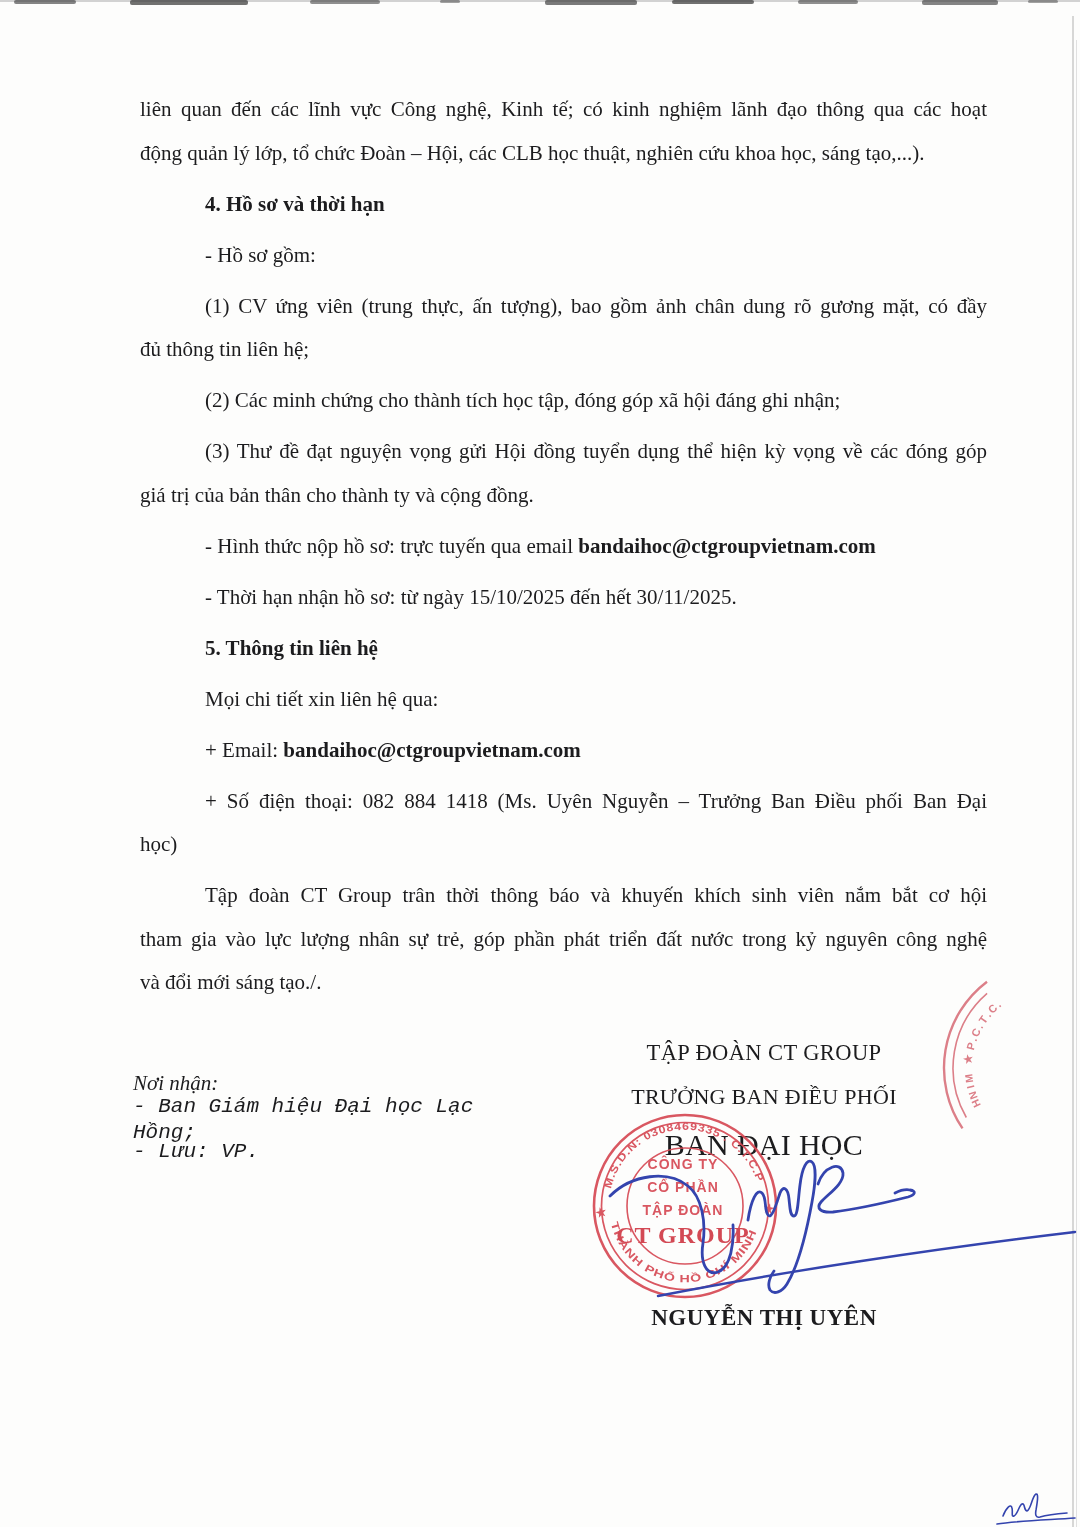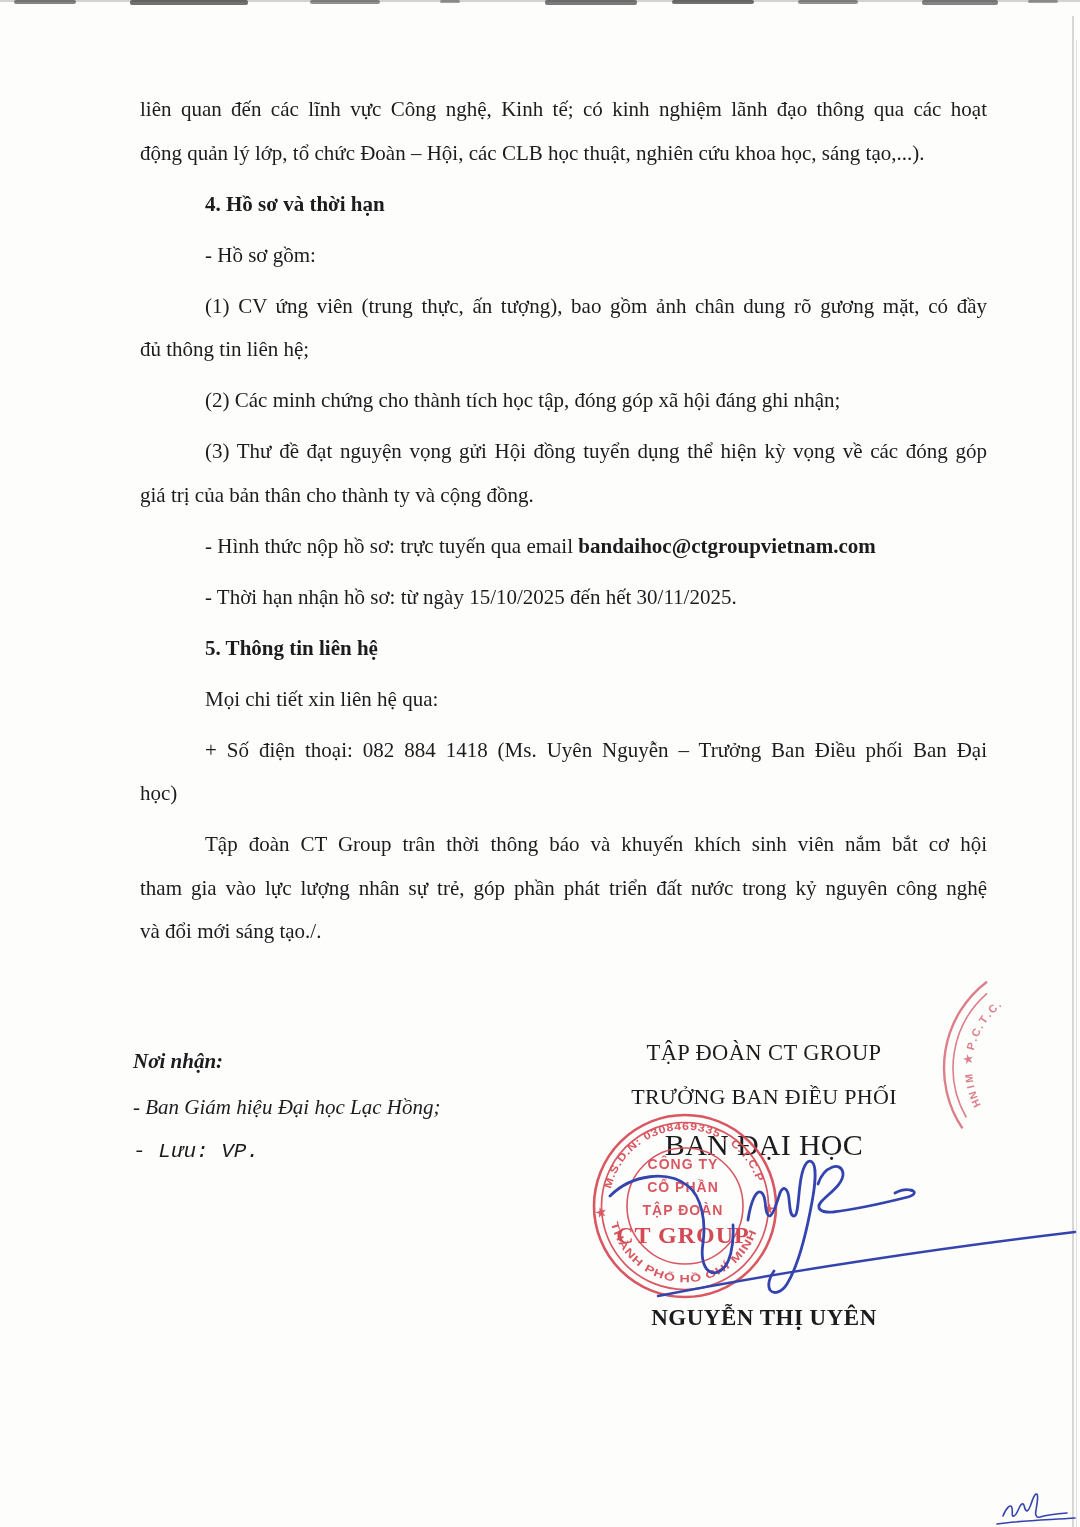--- a/index.html
+++ b/index.html
@@ -12,21 +12,21 @@
   
   .body-text{position:absolute;left:140px;top:88px;width:847px;}
   .para{margin:7.5px 0 0 0;}
   .para:first-child{margin-top:0;}
   .line{font-size:21px;line-height:43.5px;text-align:left;}
   .line.stretch{text-align:justify;text-align-last:justify;}
   .line.indent{text-indent:65px;}
   .seg.bold{font-weight:bold;}
   
   .recipients{position:absolute;left:133px;top:1048px;width:360px;font-size:21px;}
-  .recipients .r-title{font-weight:bold;font-style:italic;line-height:26px;}
+  .recipients .r-title{font-weight:normal;font-style:italic;line-height:26px;margin-top:22px;}
   .recipients .r-item{font-style:italic;line-height:26px;position:absolute;left:0;}
   .sigblock{position:absolute;left:548px;width:432px;text-align:center;}
   .sig-org{top:1040px;font-weight:normal;font-size:22.5px;letter-spacing:.4px;}
   .sig-role1{top:1084px;font-size:22px;letter-spacing:.3px;}
   .sig-role2{top:1128px;font-size:30px;letter-spacing:.3px;}
   .sig-name{top:1305px;font-weight:bold;font-size:23px;letter-spacing:.5px;}
   
   .stamp-svg{position:absolute;left:582px;top:1105px;opacity:.92;}
   .stamp-ring-text{font-family:"Liberation Sans","DejaVu Sans",sans-serif;font-size:10.5px;font-weight:600;letter-spacing:.6px;}
   .stamp-center-line{font-family:"Liberation Sans","DejaVu Sans",sans-serif;font-size:14px;font-weight:600;letter-spacing:1px;}
@@ -91,33 +91,36 @@
       <div class="para">
         <div class="line indent"><span class="seg">- Thời hạn nhận hồ sơ: từ ngày 15/10/2025 đến hết 30/11/2025.</span></div>
       </div>
       <div class="para">
         <div class="line indent"><span class="seg bold">5. Thông tin liên hệ</span></div>
       </div>
       <div class="para">
         <div class="line indent"><span class="seg">Mọi chi tiết xin liên hệ qua:</span></div>
       </div>
       <div class="para">
+        <div class="line indent"><span class="seg">+ Email: </span><span class="seg bold">bandaihoc@ctgroupvietnam.com</span></div>
+      </div>
+      <div class="para">
         <div class="line stretch indent"><span class="seg">+ Số điện thoại: 082 884 1418 (Ms. Uyên Nguyễn – Trưởng Ban Điều phối Ban Đại</span></div>
         <div class="line"><span class="seg">học)</span></div>
       </div>
       <div class="para">
         <div class="line stretch indent"><span class="seg">Tập đoàn CT Group trân thời thông báo và khuyến khích sinh viên nắm bắt cơ hội</span></div>
         <div class="line stretch"><span class="seg">tham gia vào lực lượng nhân sự trẻ, góp phần phát triển đất nước trong kỷ nguyên công nghệ</span></div>
         <div class="line"><span class="seg">và đổi mới sáng tạo./.</span></div>
       </div>
     </div>
 
   <div class="recipients">
     <div class="r-title">Nơi nhận:</div>
-    <div class="r-item" style="top:46px;">- Ban Giám hiệu Đại học Lạc Hồng;</div>
+    <div class="r-item" style="top:46px;font-family:Liberation Mono, monospace;">- Ban Giám hiệu Đại học Lạc Hồng;</div>
     <div class="r-item" style="top:91px;font-family:Liberation Mono, monospace;">- Lưu: VP.</div>
   </div>
 
   <div class="sigblock sig-org">TẬP ĐOÀN CT GROUP</div>
   <div class="sigblock sig-role1">TRƯỞNG BAN ĐIỀU PHỐI</div>
   <div class="sigblock sig-role2">BAN ĐẠI HỌC</div>
   <div class="sigblock sig-name">NGUYỄN THỊ UYÊN</div>
 
   <svg class="stamp-svg" width="200" height="200" viewBox="0 0 200 200">
     <g fill="none" stroke="#d64954">

